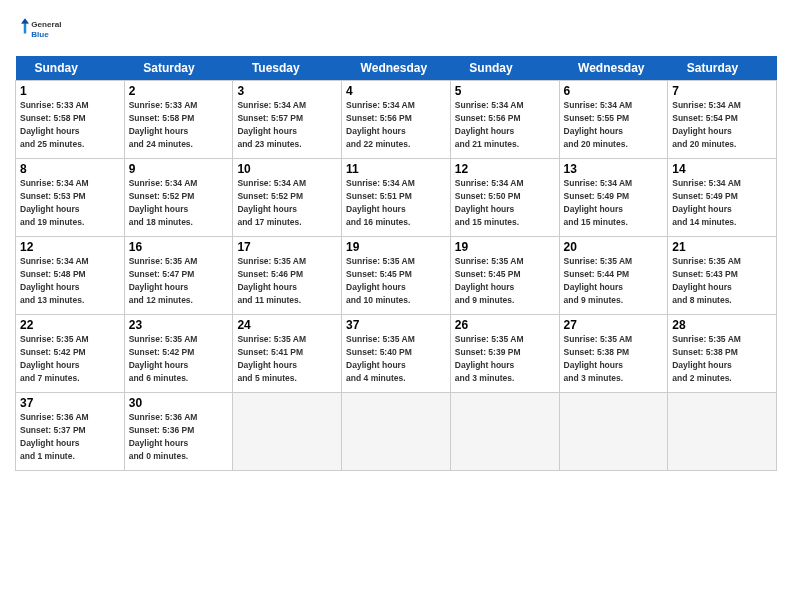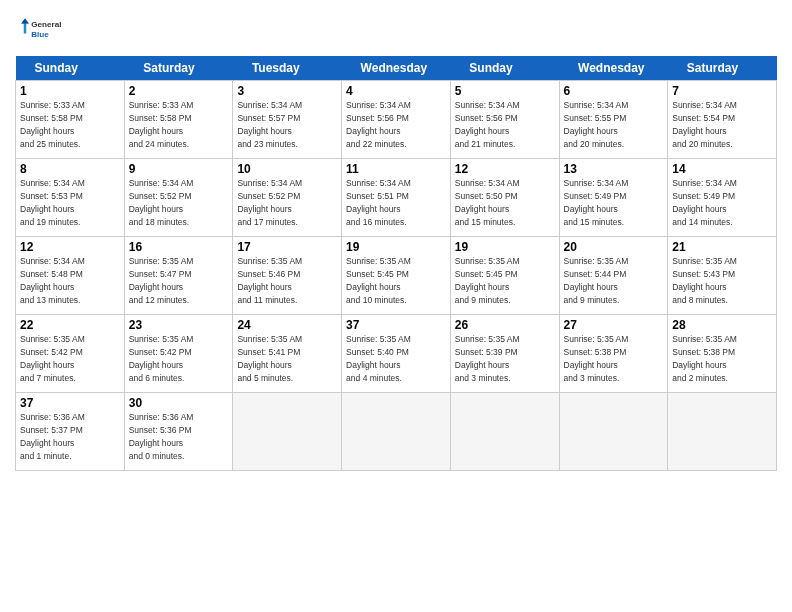--- a/index.html
+++ b/index.html
@@ -64,20 +64,21 @@
     .day-num {
       font-size: 12px;
       font-weight: bold;
       display: block;
       margin-bottom: 1px;
     }
     .day-info {
       font-size: 8.5px;
       color: #333;
       line-height: 1.4;
+      font-weight: bold;
     }
   </style>
 </head>
 <body>
 
 <div class="page">
   <div class="header">
     <div class="logo">
   <svg width="50" height="38" viewBox="0 0 80 38">
     <text x="26" y="16" font-size="13" font-weight="bold" fill="#333" font-family="Arial">General</text>

